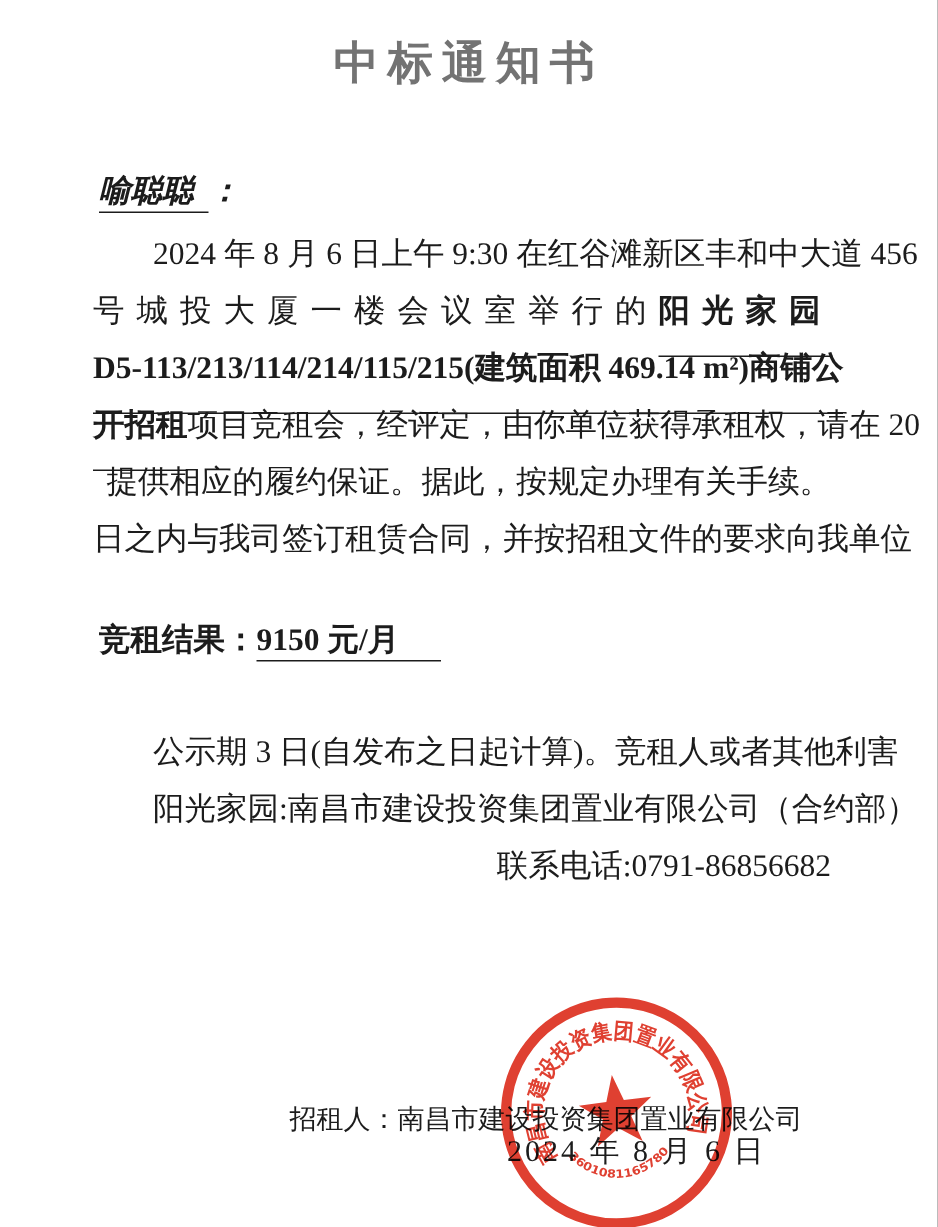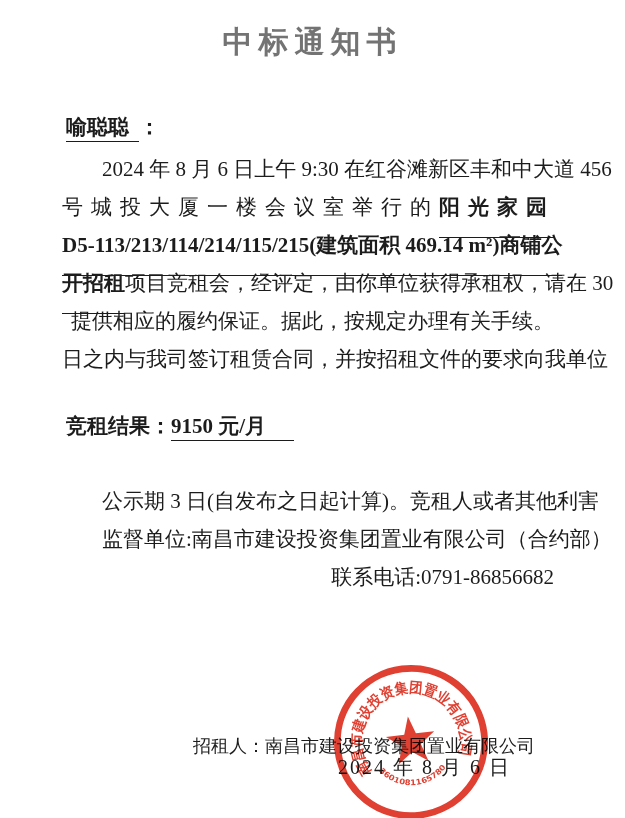--- a/index.html
+++ b/index.html
@@ -14,21 +14,21 @@
   }
   .doc-title{
     position:absolute;top:22px;left:0;width:100%;
     text-align:center;
     font-size:30px;font-weight:bold;
     letter-spacing:6px;
     color:#737373;
   }
   .recipient{
     position:absolute;top:113px;left:66px;
-    font-size:21px;font-weight:bold;
+    font-size:21px;font-weight:bold;font-style:italic;
   }
   .recipient .uline{
     border-bottom:1.6px solid #1c1c1c;
     padding:0 10px 2px 0;
   }
   .para{
     position:absolute;left:62px;width:492px;
     font-size:21px;line-height:38px;text-align:right;
   }
   .para1{top:150px;}
@@ -71,30 +71,30 @@
 <div class="page">
 
   <div class="doc-title">中标通知书</div>
 
   <div class="recipient"><span class="uline">喻聪聪</span><span>：</span></div>
 
   <div class="para para1">
     <div class="ln indent">2024 年 8 月 6 日上午 9:30 在红谷滩新区丰和中大道 456</div>
     <div class="ln spread"><span>号城投大厦一楼会议室举行的</span><span class="em">阳光家园</span></div>
     <div class="ln"><span class="em">D5-113/213/114/214/115/215(建筑面积 469.14 m²)商铺公</span></div>
-    <div class="ln"><span class="em">开招租</span><span>项目竞租会，经评定，由你单位获得承租权，请在 30</span></div>
+    <div class="ln"><span class="em">开招租</span><span>项目竞租会，经评定，由你单位获得承租权，请在 20</span></div>
     <div class="ln">提供相应的履约保证。据此，按规定办理有关手续。</div>
     <div class="ln">日之内与我司签订租赁合同，并按招租文件的要求向我单位</div>
   </div>
 
   <div class="result-line"><span>竞租结果：</span><span class="uline">9150 元/月</span></div>
 
   <div class="para para2">
     <div class="ln indent">公示期 3 日(自发布之日起计算)。竞租人或者其他利害</div>
-    <div class="ln indent">监督单位:南昌市建设投资集团置业有限公司（合约部）</div>
+    <div class="ln indent">阳光家园:南昌市建设投资集团置业有限公司（合约部）</div>
     <div class="ln indent">联系电话:0791-86856682</div>
   </div>
 
   <div class="sig-lessor">招租人：南昌市建设投资集团置业有限公司</div>
   <div class="sig-date">2024 年 8 月 6 日</div>
 
   <div class="stamp">
     <svg width="160" height="160" viewBox="0 0 200 200">
       <defs>
         <path id="seal-arc-top" d="M 46.31,131 A 62,62 0 1 1 153.69,131" fill="none"></path>

